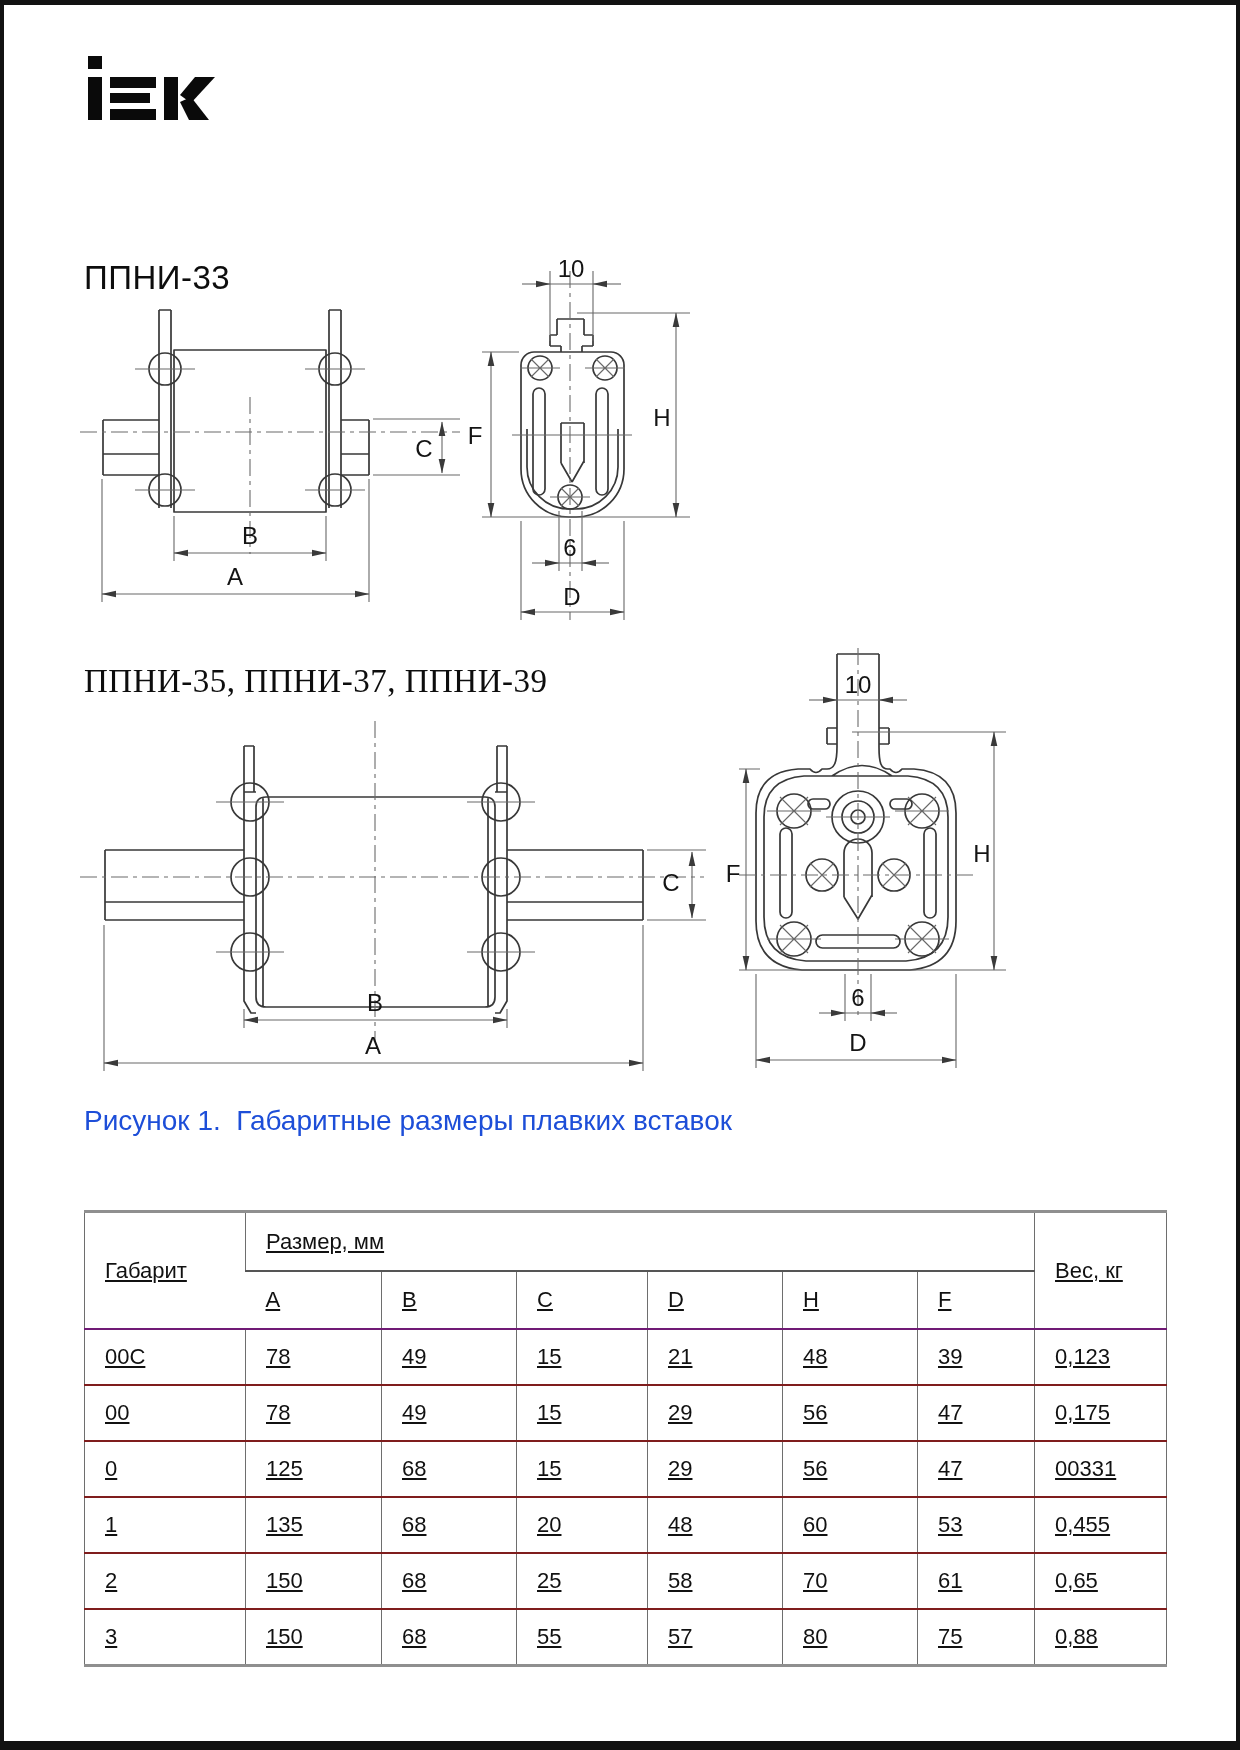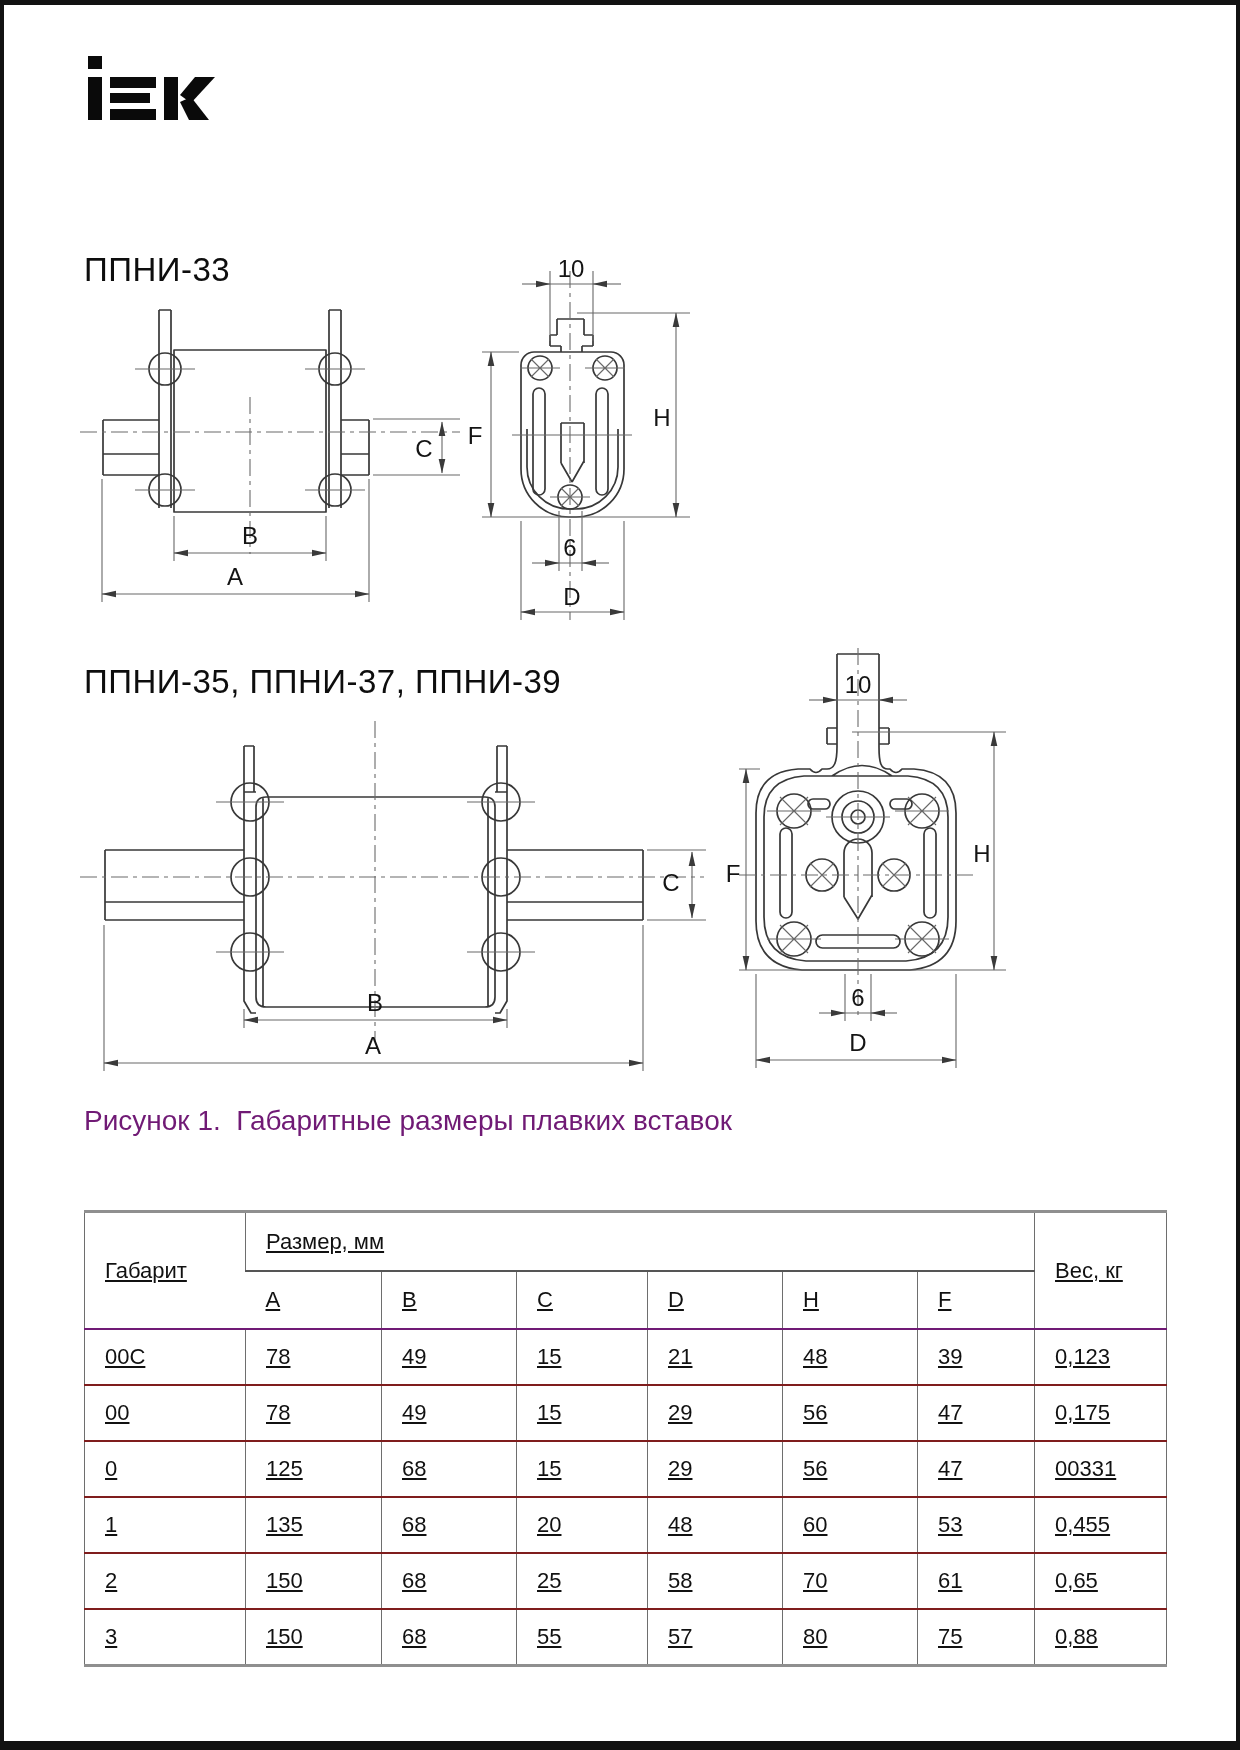--- a/index.html
+++ b/index.html
@@ -1,21 +1,21 @@
 <!DOCTYPE html>
 <html><head>
 <meta charset="utf-8">
 <style>
   html,body{margin:0;padding:0;background:#e8e8e8;}
   .page{position:relative;width:1240px;height:1750px;background:#ffffff;
         border:solid #121212;border-width:5px 4px 9px 4px;box-sizing:border-box;
         font-family:"Liberation Sans",sans-serif;overflow:hidden;}
   .abs{position:absolute;}
   .section-label{font-size:33px;color:#0d0d0d;letter-spacing:.5px;white-space:pre;}
-  .caption{font-size:28px;color:#701a75;white-space:pre;}
+  .caption{font-size:28px;color:#1d4ed8;white-space:pre;}
   svg{display:block;}
   .ol{fill:none;stroke:#383838;stroke-width:1.7;stroke-linejoin:round;}
   .tl{fill:none;stroke:#686868;stroke-width:1.1;}
   .cl{fill:none;stroke:#6b6b6b;stroke-width:1.1;stroke-dasharray:17 5 4 5;}
   .dim{font-family:"Liberation Sans",sans-serif;font-size:24px;fill:#141414;text-anchor:middle;}
   
   .tblwrap{left:80px;top:1205px;width:1082px;}
   table.spec{border-collapse:collapse;table-layout:fixed;width:1082px;
              border-left:1px solid #6e6e6e;border-right:1px solid #6e6e6e;
              border-top:3px solid #8f8f8f;border-bottom:3px solid #8f8f8f;}
@@ -41,22 +41,22 @@
         <rect x="22" y="21" width="46" height="11"></rect>
         <rect x="22" y="37" width="40" height="10"></rect>
         <rect x="22" y="53" width="46" height="11"></rect>
         <rect x="76" y="21" width="14" height="43"></rect>
         <polygon points="92,39 107,21 127,21 103,47"></polygon>
         <polygon points="92,46 103,41 121,64 101,64"></polygon>
       </g>
     </svg>
   </div>
 
-  <div class="abs section-label" style="left:80px;top:246px;">ППНИ-33</div>
-  <div class="abs section-label" style="left:80px;top:658px;">ППНИ-35, ППНИ-37, ППНИ-39</div>
+  <div class="abs section-label" style="left:80px;top:254px;">ППНИ-33</div>
+  <div class="abs section-label" style="left:80px;top:658px;font-family:Liberation Serif, serif;">ППНИ-35, ППНИ-37, ППНИ-39</div>
 
   <svg class="abs" style="left:0;top:0;" width="1240" height="1100" viewBox="0 0 1240 1100">
     <defs>
       <marker id="ar" viewBox="0 0 14 8" refX="13.5" refY="4" markerWidth="15" markerHeight="8.5" orient="auto-start-reverse" markerUnits="userSpaceOnUse">
         <path d="M0 0.8 L14 4 L0 7.2 Z" fill="#3a3a3a"></path>
       </marker>
     </defs>
 
     <g>
       <rect class="ol" x="170" y="345" width="152" height="162"></rect>

